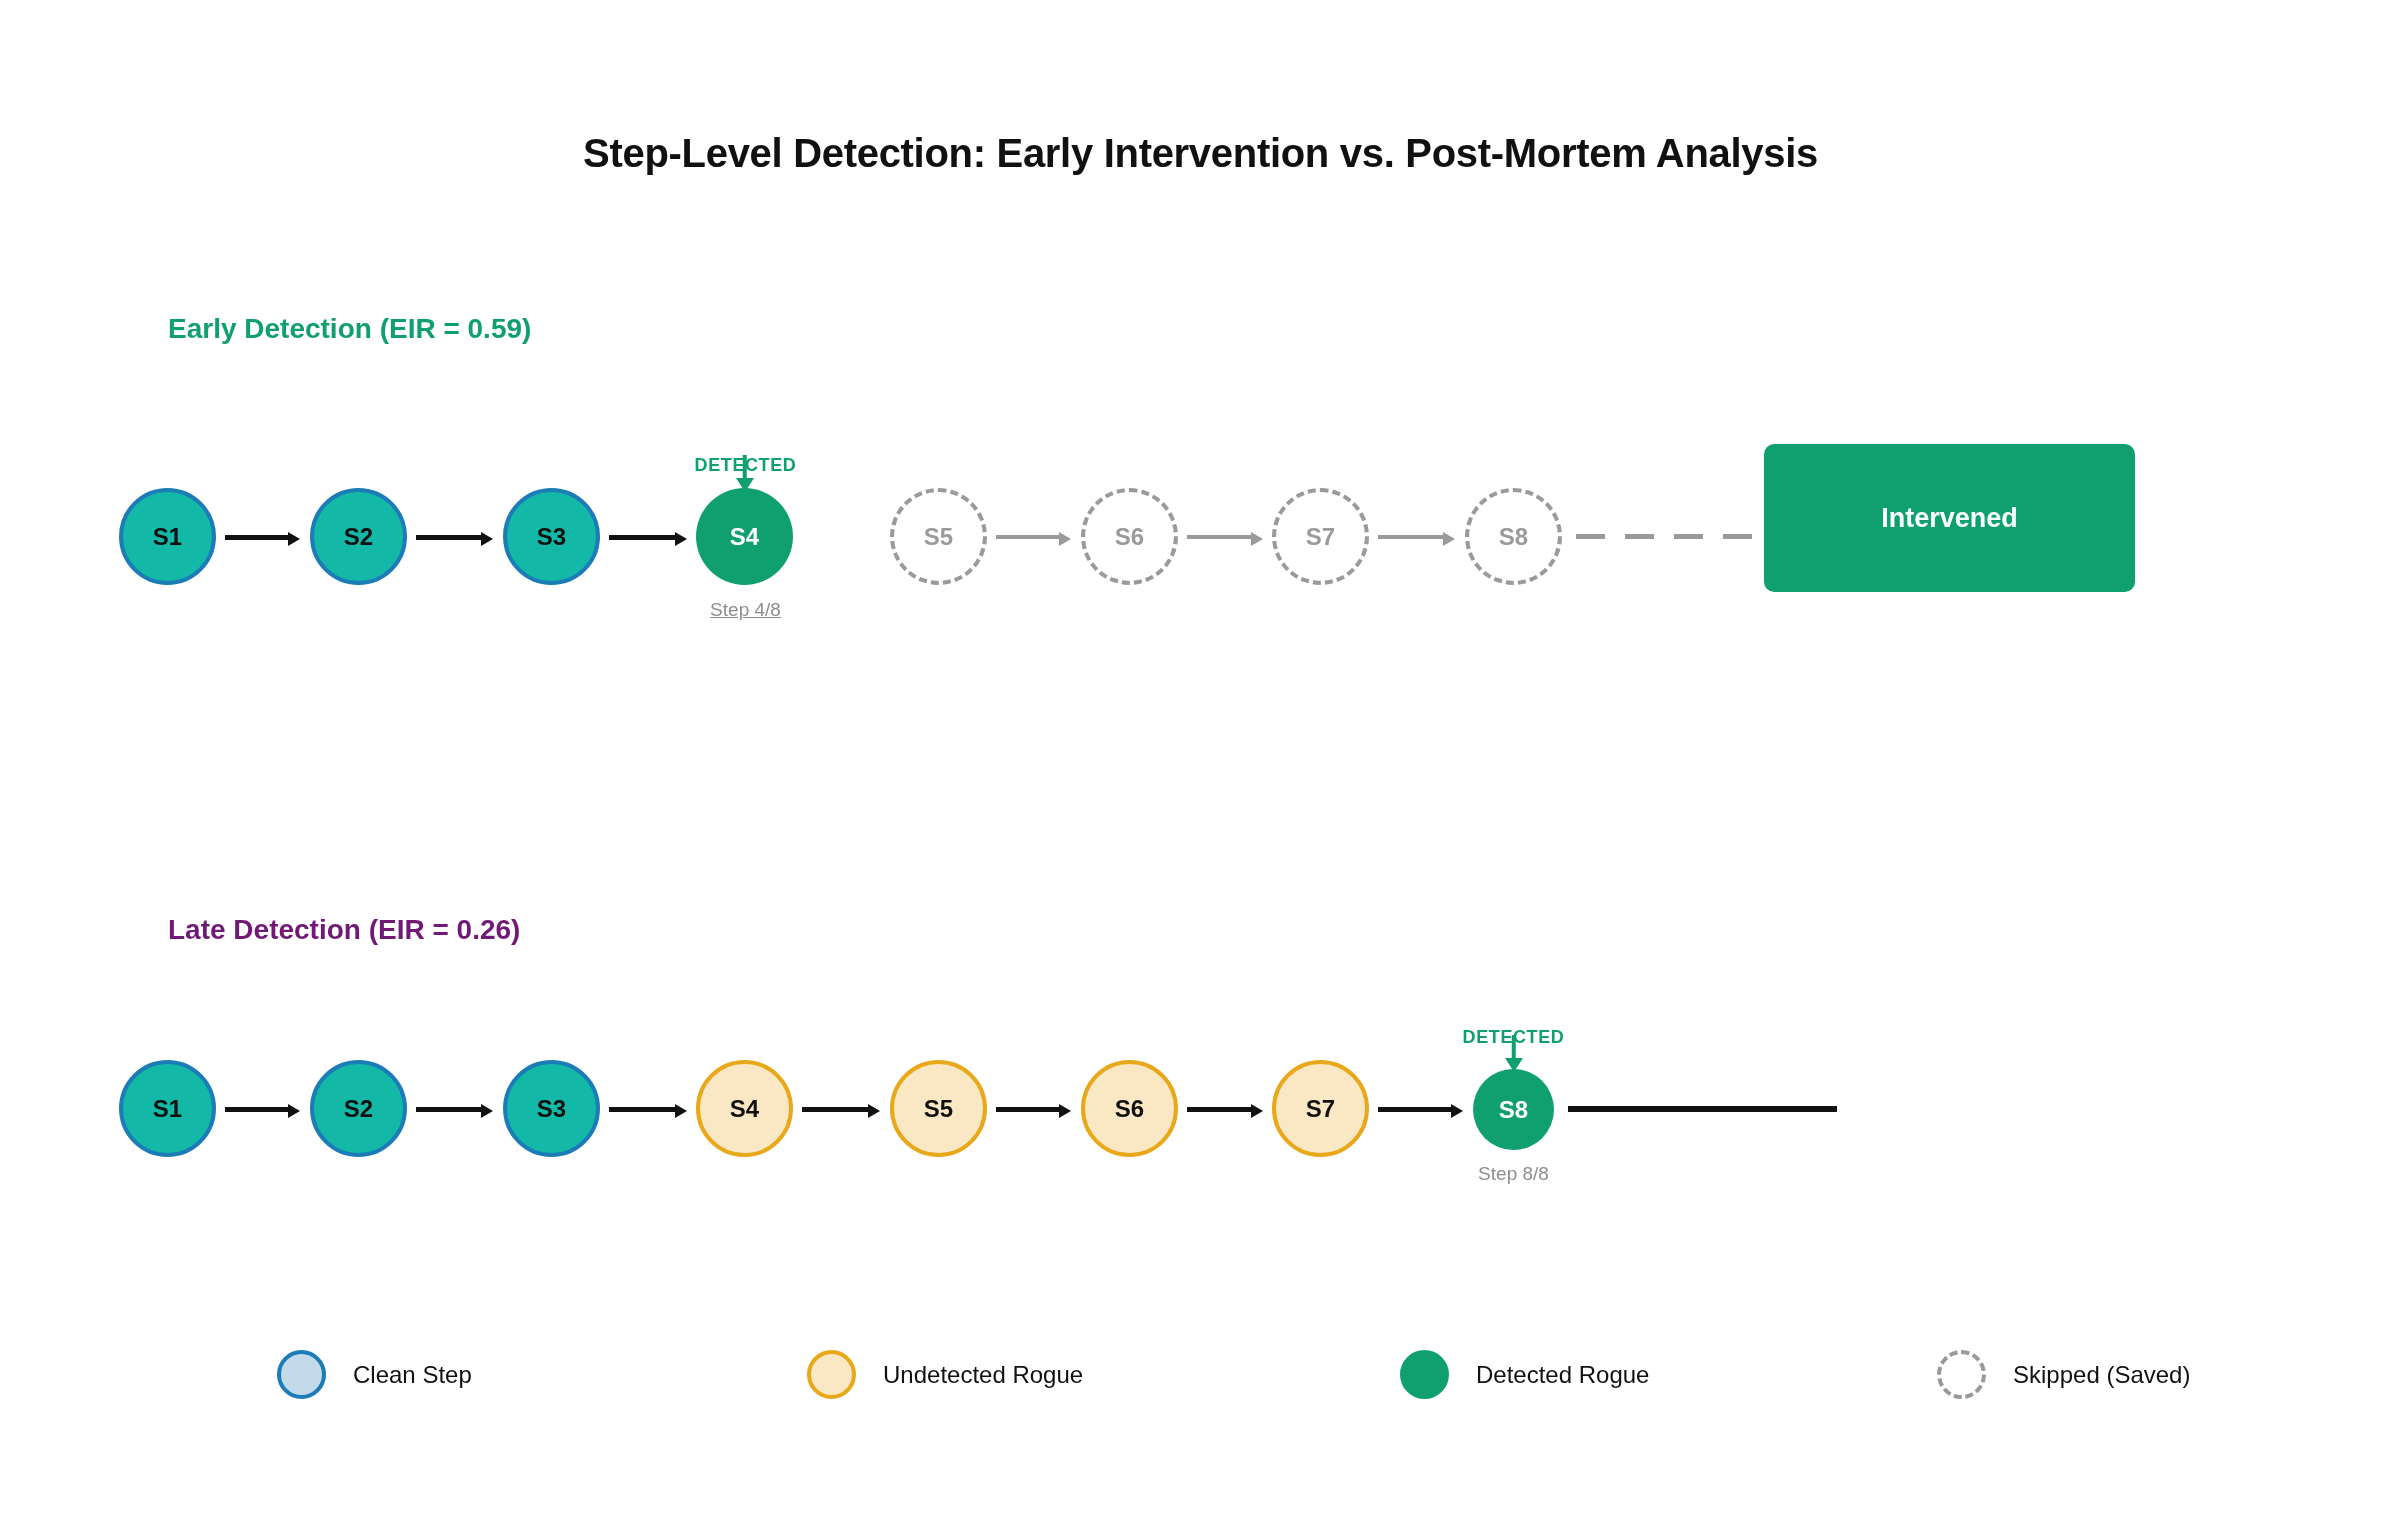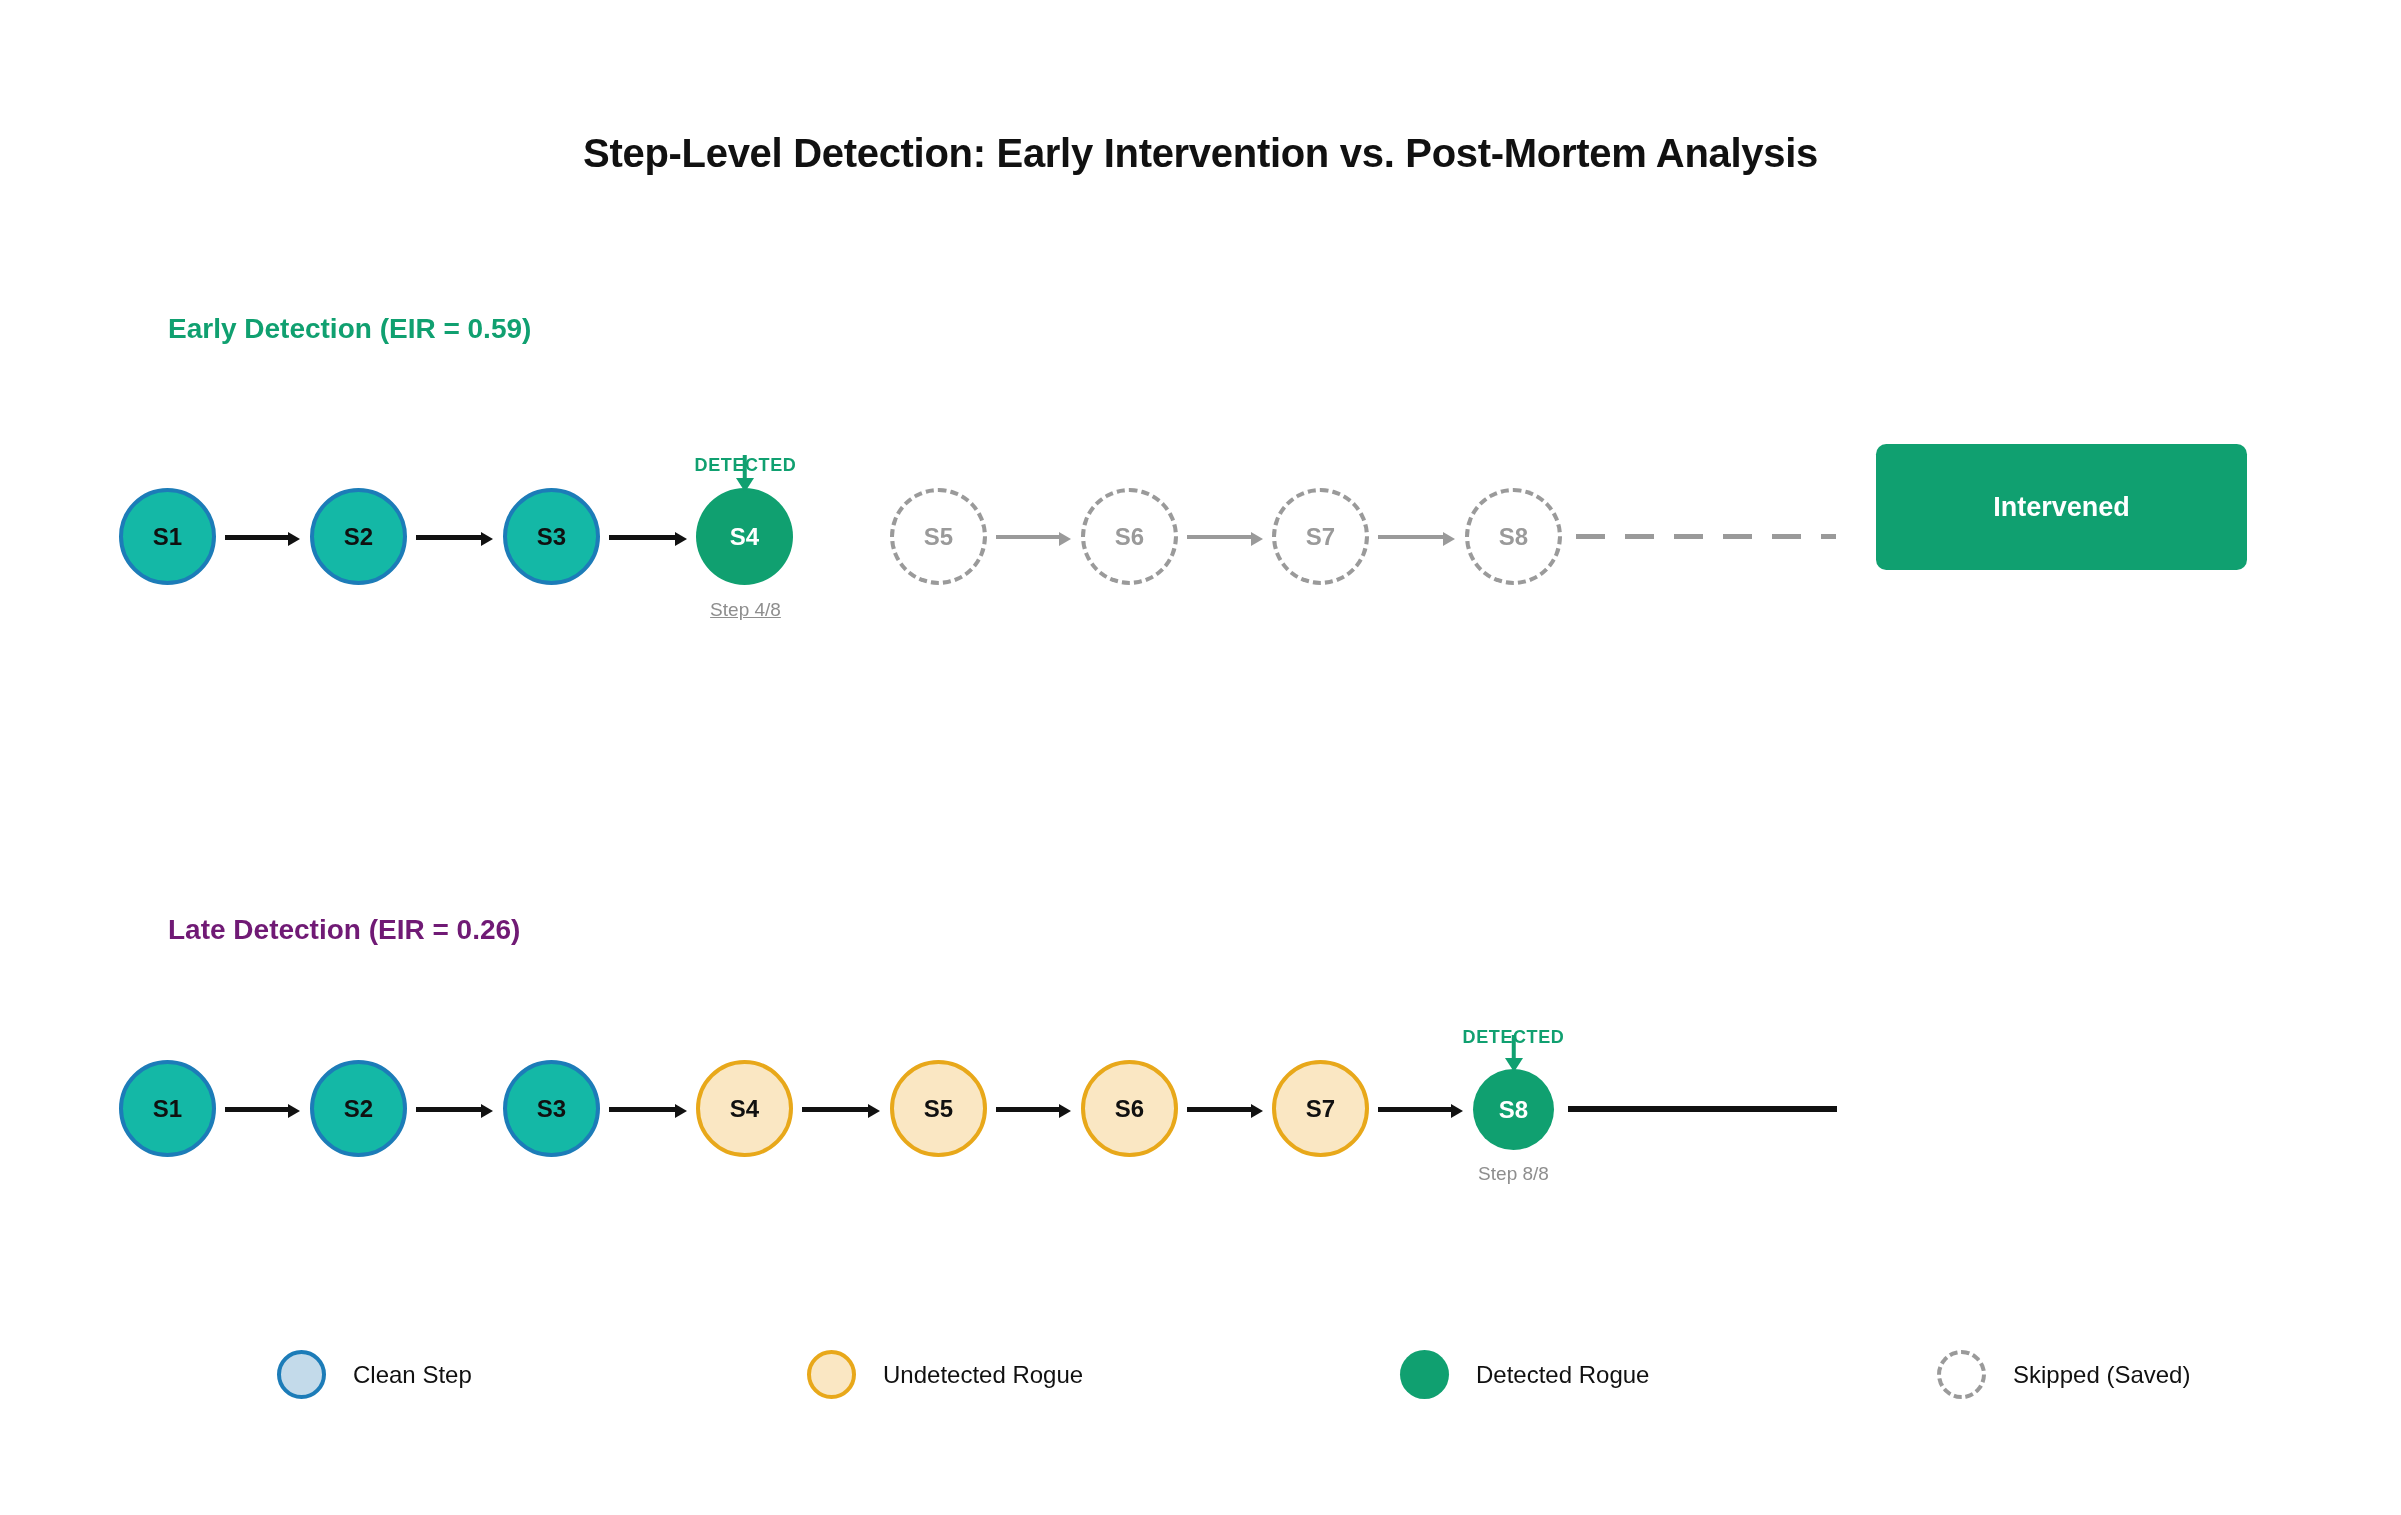--- a/index.html
+++ b/index.html
@@ -271,21 +271,21 @@
         <div class="bar" style="width: 66px; top: -1.9px;"></div>
         <div class="head" style="left: 65px;"></div>
       </div>
       <div class="dashline" style="left: 1576px; width: 260px; top: 221px;"></div>
       <div class="detected-label" style="left: 643px; width: 205px; top: 142px;">DETECTED</div>
       <div class="detected-arrow" style="left: 732px; width: 25.6px; top: 142px;">
         <div class="shaft"></div>
         <div class="tip"></div>
       </div>
       <div class="step-caption" style="left: 643px; width: 205px; top: 286px; text-decoration: underline;">Step 4/8</div>
-      <div class="outcome green" style="left: 1876px; top: 131px; width: 371px; height: 126px;">
+      <div class="outcome green" style="left: 1764px; top: 131px; width: 371px; height: 148px;">
         <span>Intervened</span>
       </div>
     </div>
 </div>
 
 <div class="row row-late">
   <div class="row-label late">Late Detection (EIR = 0.26)</div>
   <div class="track">
       <div class="node clean" style="width: 97px; height: 97px; left: 119px; top: 146px;">
         <span>S1</span>

